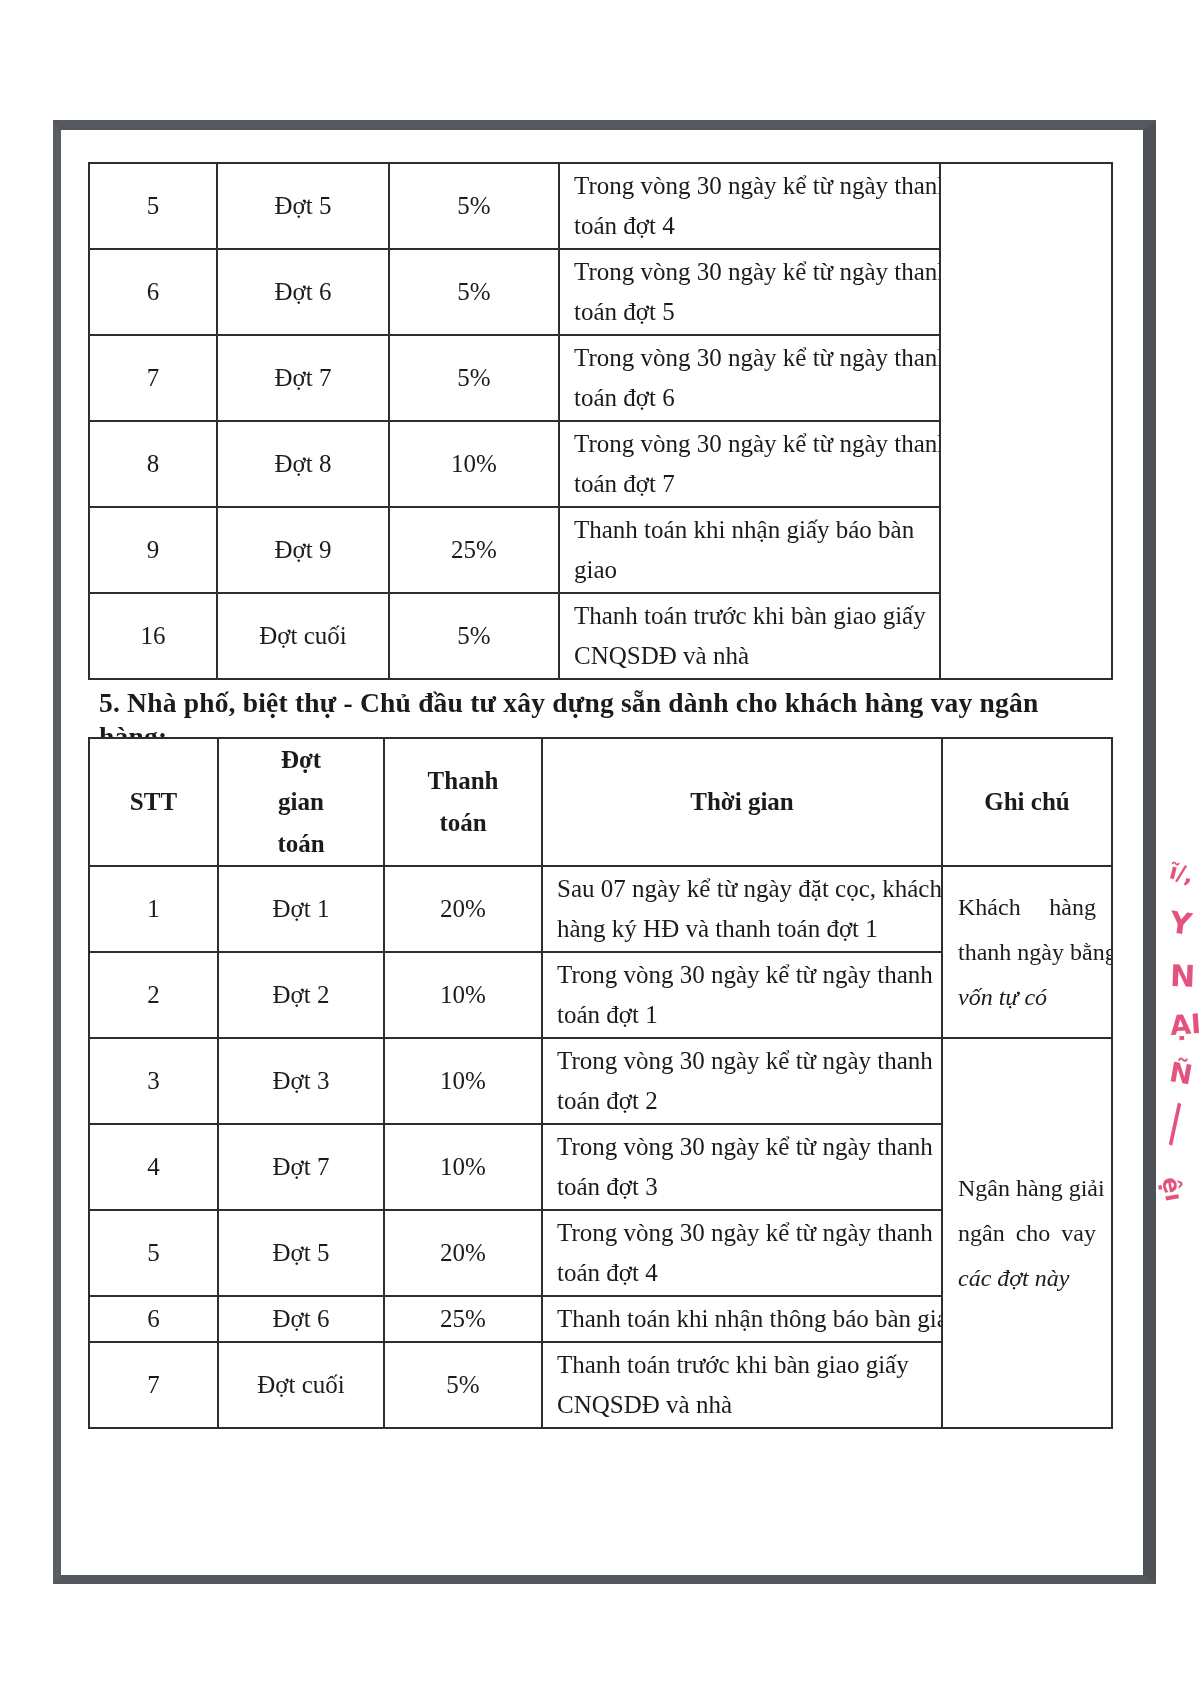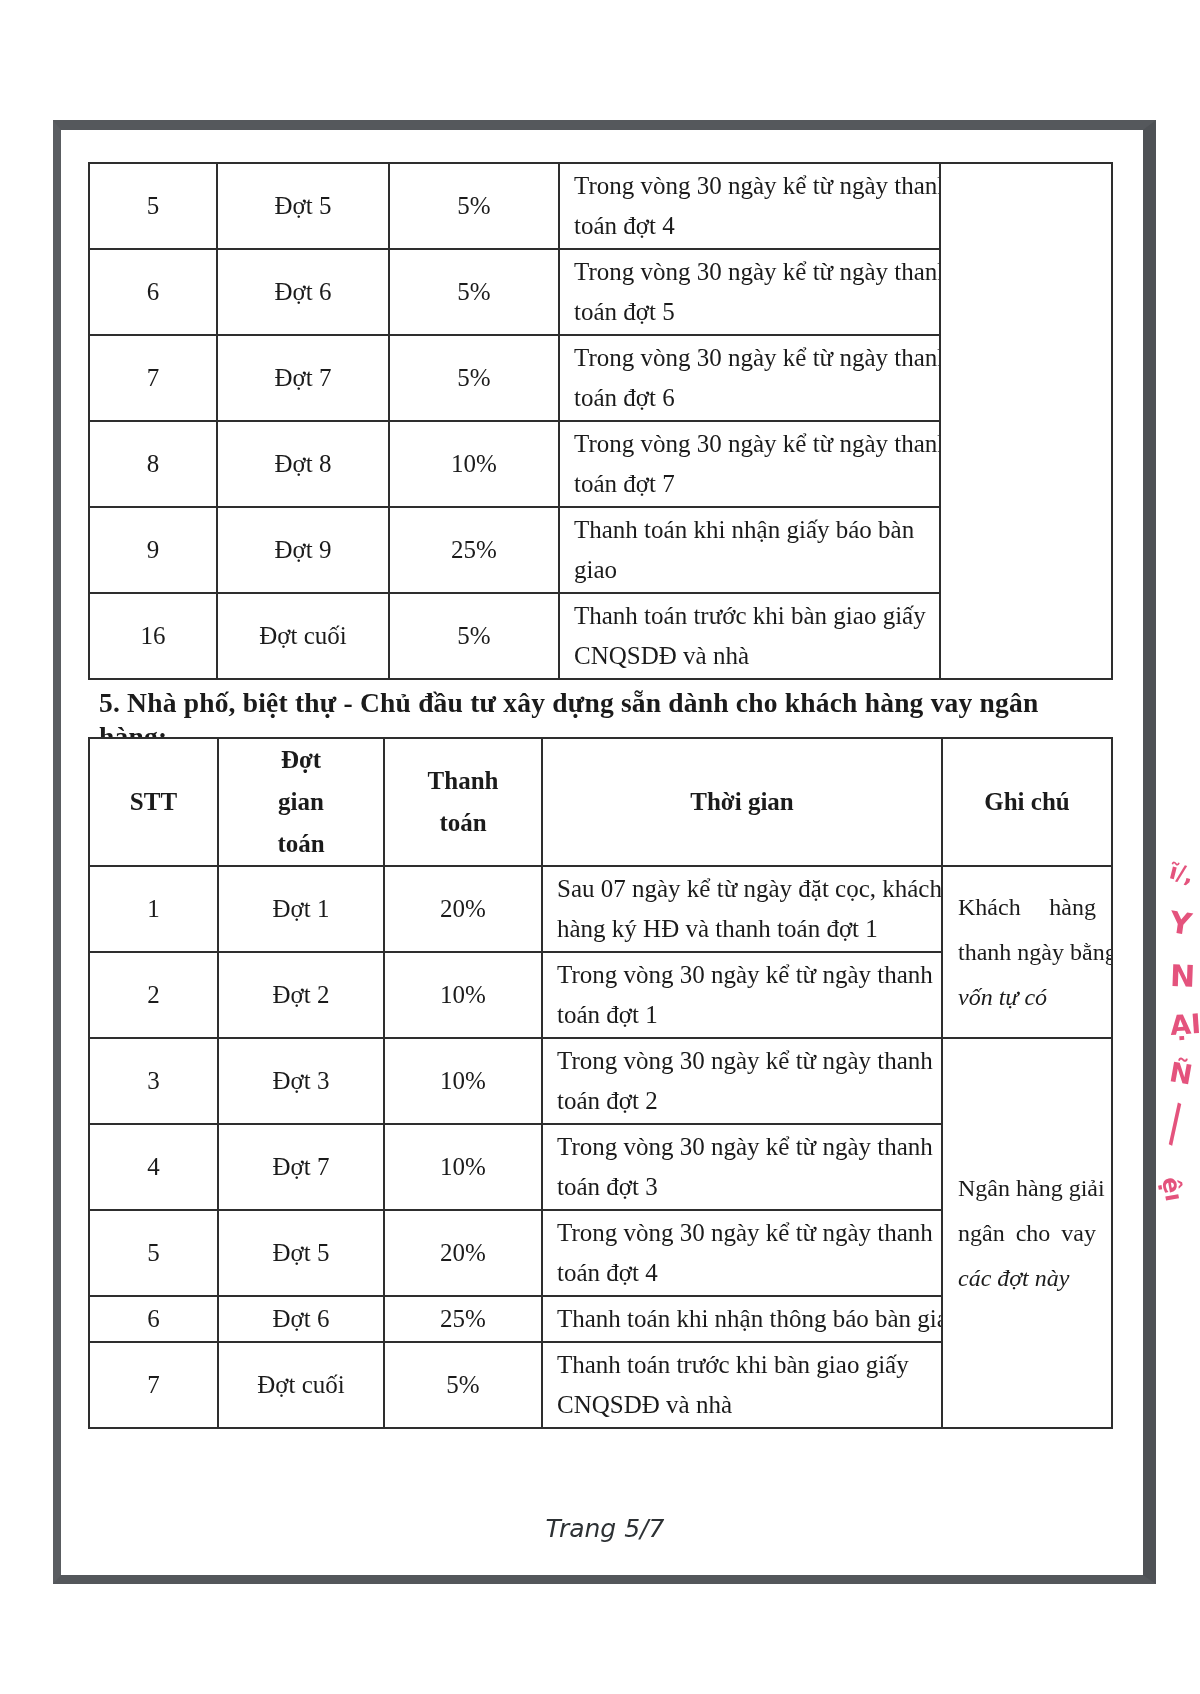--- a/index.html
+++ b/index.html
@@ -229,21 +229,20 @@
         <td class="cell-center">Đợt cuối</td>
         <td class="cell-center">5%</td>
         <td class="time-cell">
           <div class="time-line">Thanh toán trước khi bàn giao giấy</div>
           <div class="time-line">CNQSDĐ và nhà</div>
         </td>
       </tr>
     </tbody>
   </table>
 
-  <div class="page-footer">Trang 5/7</div>
 
   <div class="annotation" style="color: rgb(228, 83, 125);">
     <span>ĩ/,</span>
     <span>Y</span>
     <span>N</span>
     <span>ẠI</span>
     <span>Ñ</span>
     <span>\</span>
     <span>ệı</span>
   </div>

